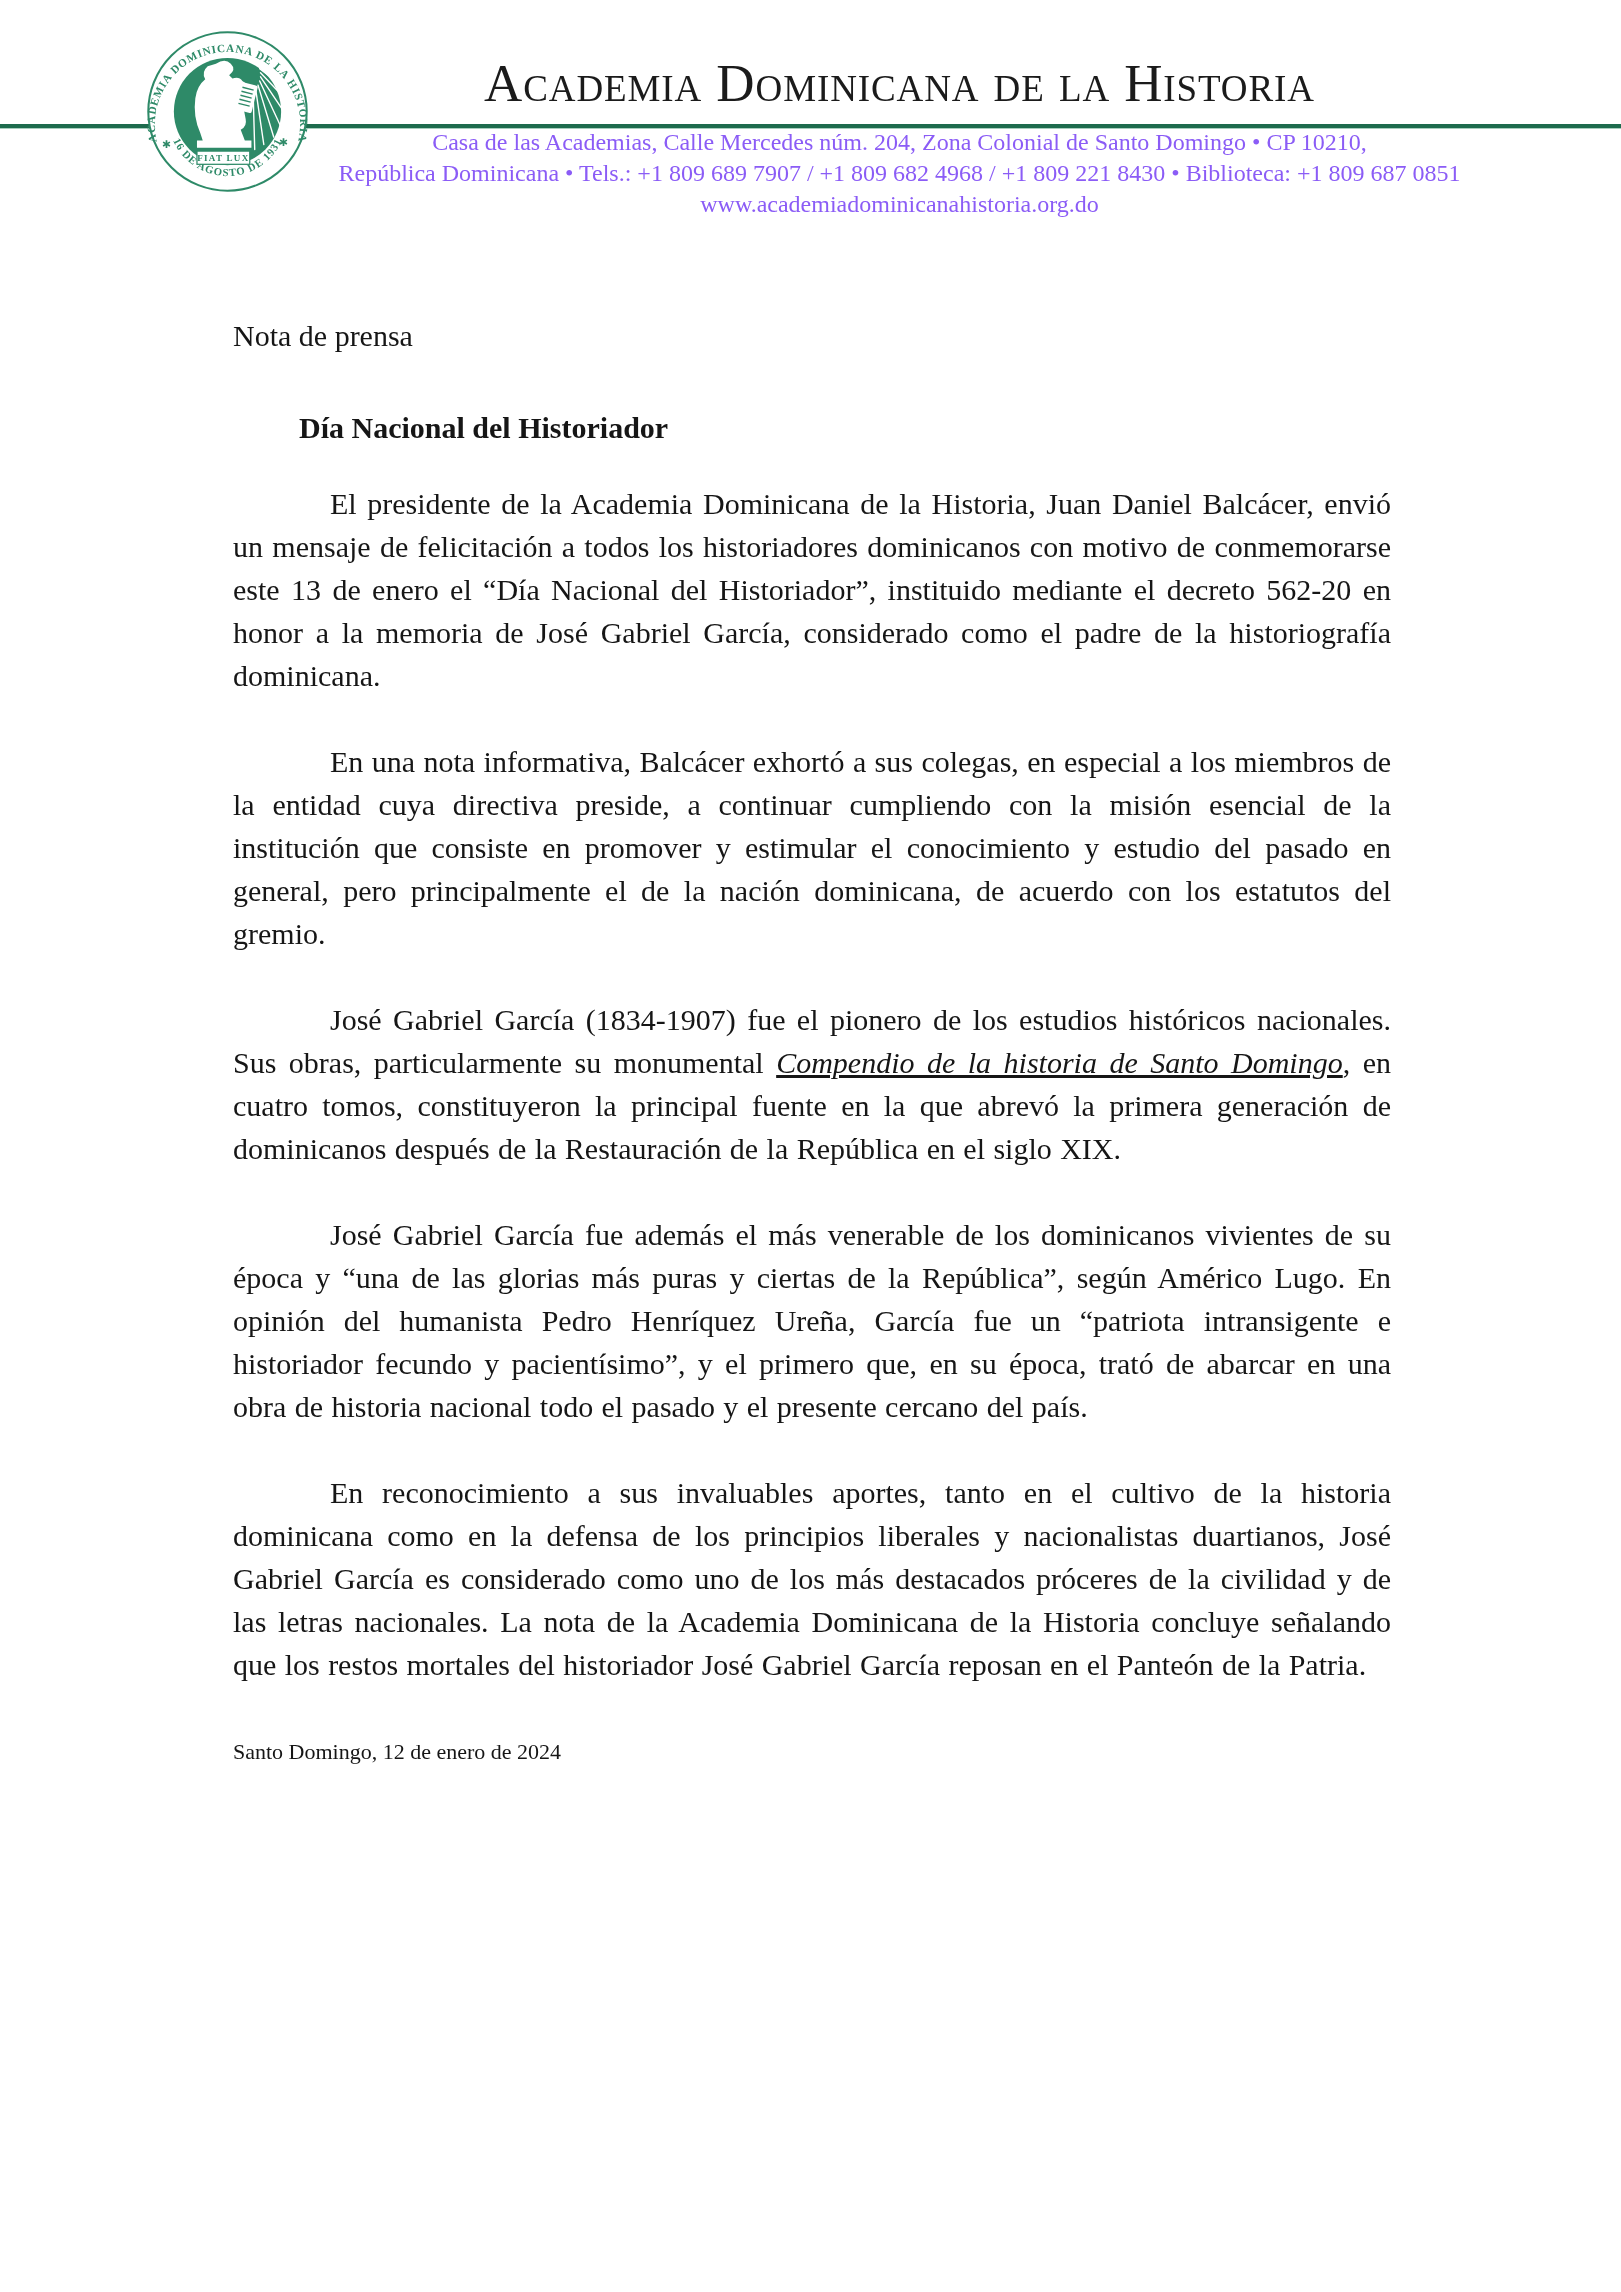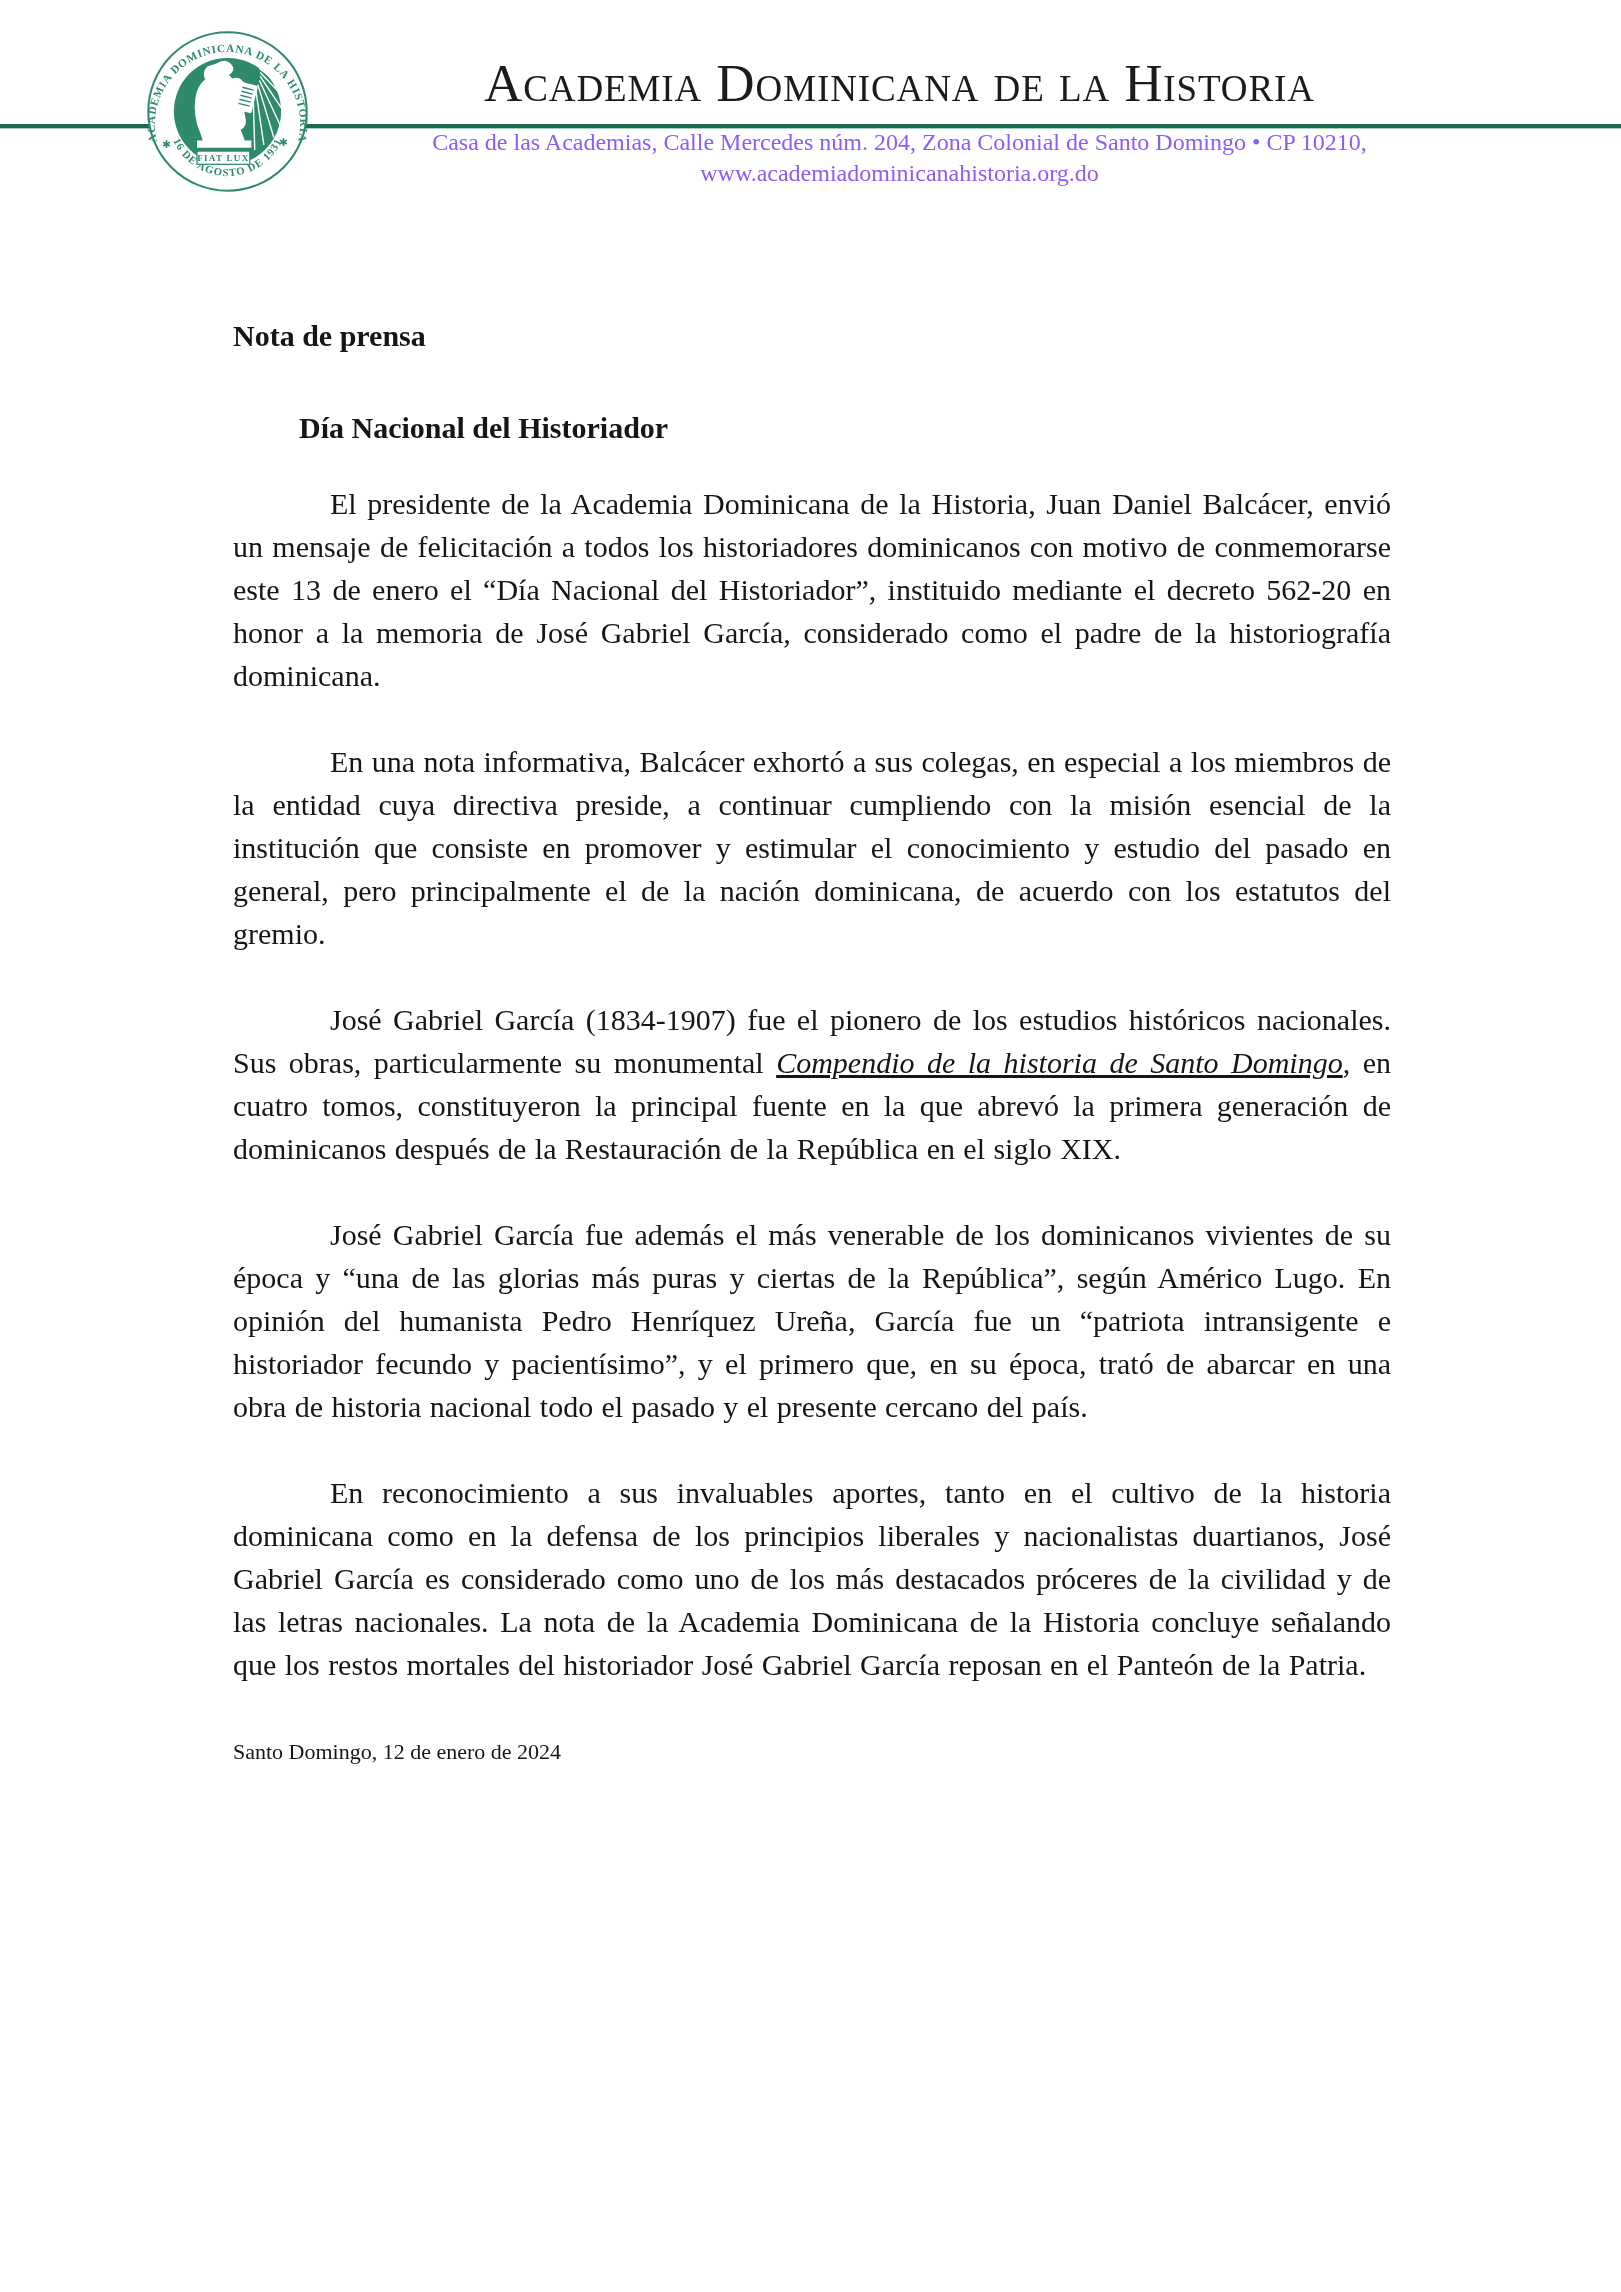--- a/index.html
+++ b/index.html
@@ -25,21 +25,21 @@
     position:absolute;left:304px;top:47px;width:1191px;text-align:center;z-index:0;
   }
   .org-title{
     margin:0;font-size:53px;line-height:73px;font-weight:normal;
     font-variant:small-caps;letter-spacing:0.9px;white-space:nowrap;color:#1b1b1b;
   }
   .address{margin-top:7px;font-size:24px;line-height:31px;color:#8b5cf6;}
   .address div{white-space:nowrap;}
   
   .doc-body{margin:90px 231px 0 233px;}
-  .kicker{margin:0;font-size:30px;line-height:36px;font-weight:bold;}
+  .kicker{margin:0;font-size:30px;line-height:36px;font-weight:normal;}
   .headline{
     margin:56px 0 0 0;font-size:30px;line-height:36px;font-weight:bold;
     text-align:left;text-indent:66px;
   }
   .para{
     margin:43px 0 0 0;font-size:30px;line-height:43px;
     text-align:justify;text-indent:97px;word-spacing:0.9px;
   }
   .para.first{margin-top:36px;}
   .para em{font-style:italic;text-decoration:underline;}
@@ -93,20 +93,21 @@
       <g>
         <rect x="63" y="148" width="64" height="16" fill="#ffffff" stroke="#2E8A68" stroke-width="1.5"></rect>
         <text x="95" y="160.5" font-size="11" font-weight="bold" letter-spacing="1.5" fill="#2E8A68" text-anchor="middle">FIAT LUX</text>
       </g>
     </svg>
 
     <div class="header-text">
       <h1 class="org-title">Academia Dominicana de la Historia</h1>
       <div class="address">
         <div>Casa de las Academias, Calle Mercedes núm. 204, Zona Colonial de Santo Domingo • CP 10210,</div>
+        <div>República Dominicana • Tels.: +1 809 689 7907 / +1 809 682 4968 / +1 809 221 8430 • Biblioteca: +1 809 687 0851</div>
         <div>www.academiadominicanahistoria.org.do</div>
       </div>
     </div>
   </header>
 
   <main class="doc-body">
     <p class="kicker">Nota de prensa</p>
     <h2 class="headline">Día Nacional del Historiador</h2>
 
     <p class="para first">El presidente de la Academia Dominicana de la Historia, Juan Daniel Balcácer, envió un mensaje de felicitación a todos los historiadores dominicanos con motivo de conmemorarse este 13 de enero el “Día Nacional del Historiador”, instituido mediante el decreto 562-20 en honor a la memoria de José Gabriel García, considerado como el padre de la historiografía dominicana.</p>

